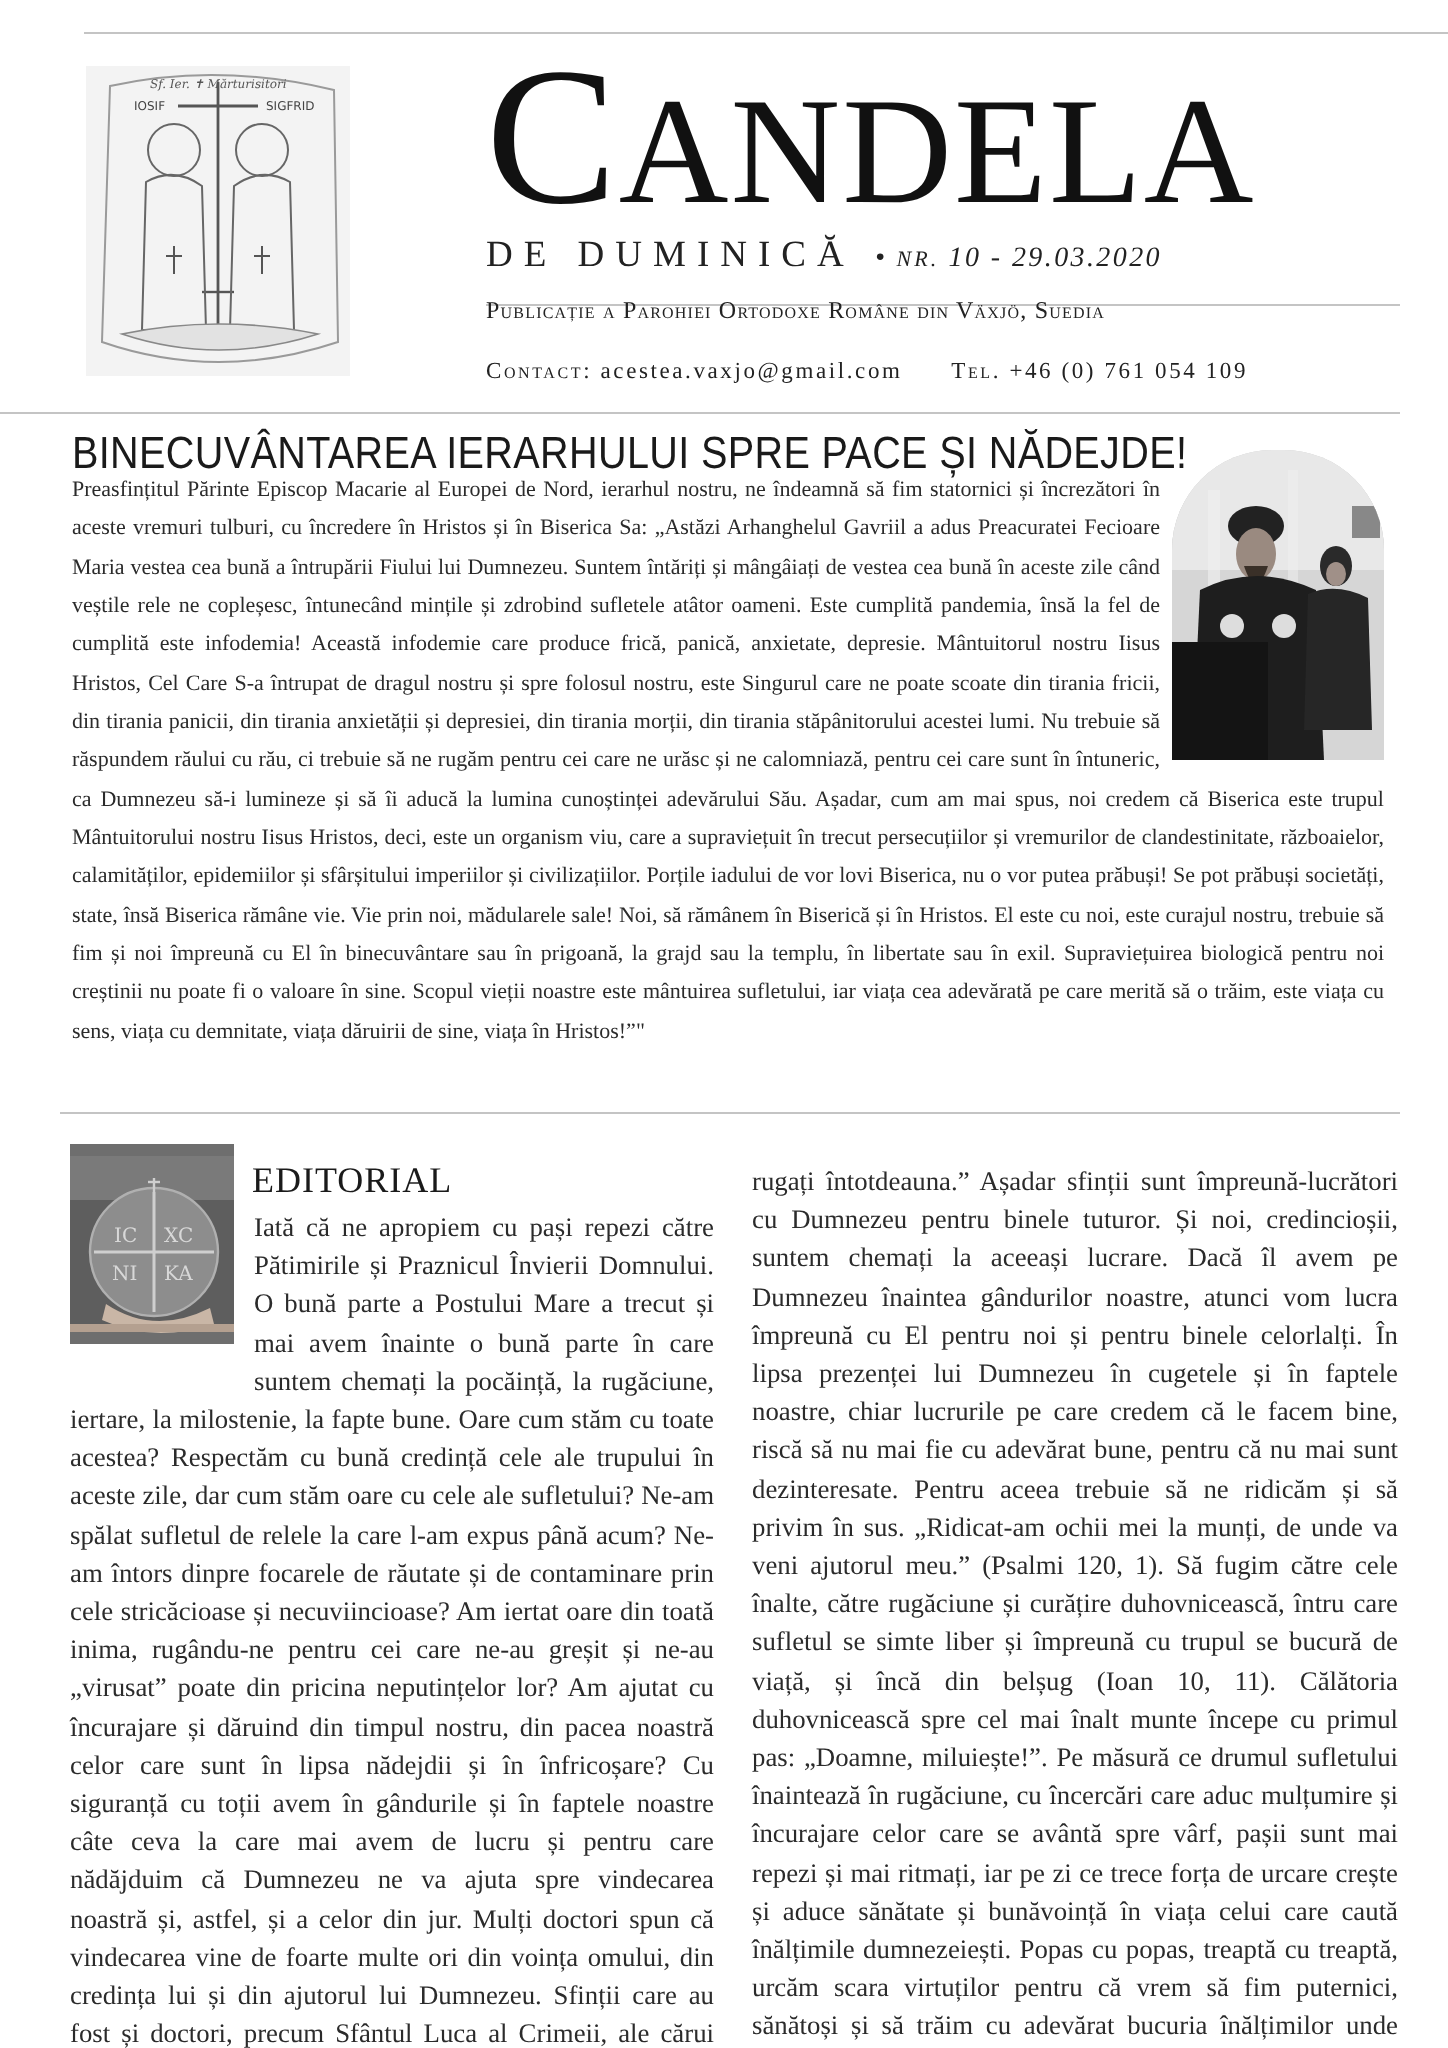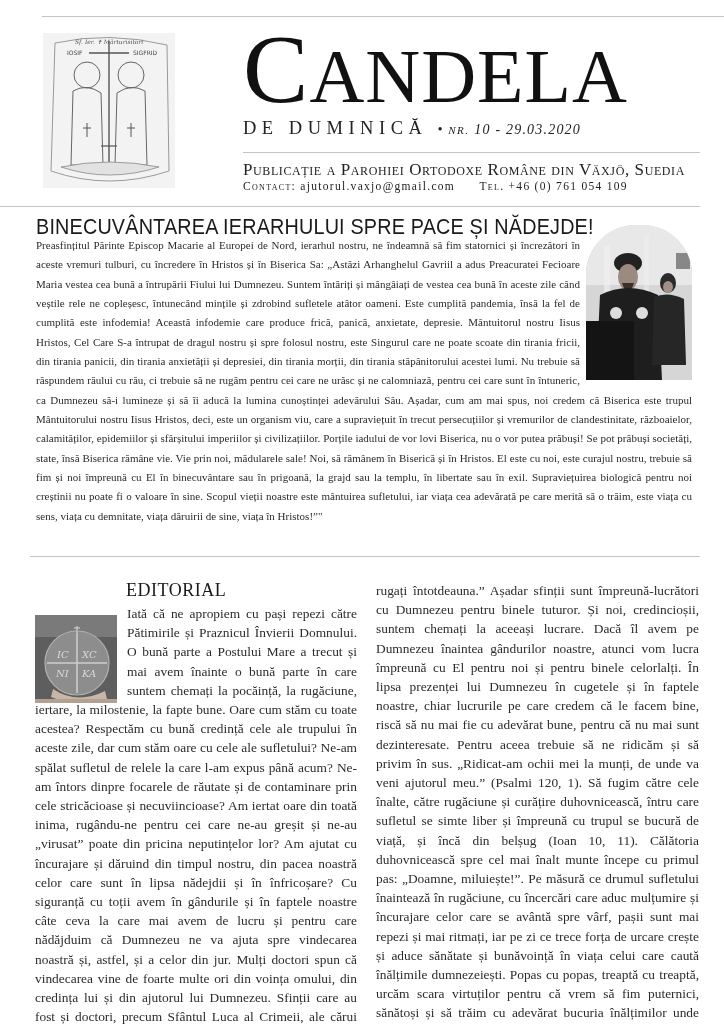--- a/index.html
+++ b/index.html
@@ -11,37 +11,37 @@
   
   .logo { left: 43px; top: 33px; width: 132px; height: 155px; background: #f4f4f4; }
   .logo svg { width: 100%; height: 100%; display: block; }
   .title { left: 243px; top: 20px; font-size: 98px; line-height: 1; letter-spacing: 1px;
            color: #111; font-family: "Liberation Serif", serif; white-space: nowrap; }
   .title .big { font-size: 98px; }
   .title .sm { font-size: 76px; text-align: right; }
   .subline { left: 243px; top: 118px; font-size: 18.5px; letter-spacing: 5.5px; color: #222; white-space: nowrap; }
   .subline .issue { font-size: 14px; letter-spacing: 1.2px; font-style: italic; }
   .subline .issue .nrsm { font-size: 11px; letter-spacing: 1.5px; }
-  .pub { left: 243px; top: 160px; font-size: 17px; letter-spacing: 0.6px; color: #222;
+  .pub { left: 243px; top: 148px; font-size: 12px; letter-spacing: 0.6px; color: #222;
          font-variant: small-caps; white-space: nowrap; }
   .contact { left: 243px; top: 180px; font-size: 11.5px; letter-spacing: 1.3px; color: #222; white-space: nowrap; }
   .contact .sc { font-variant: small-caps; }
   .contact .gap { display: inline-block; width: 16px; }
 
   
   .h1 { left: 36px; top: 214px; font-size: 22.5px; color: #1a1a1a; letter-spacing: 0.2px; white-space: nowrap;
         font-family: "Liberation Sans", "DejaVu Sans", sans-serif; font-weight: normal; transform: scaleX(0.88); transform-origin: left top; }
   .photo1 { left: 586px; top: 225px; width: 106px; height: 155px; border-radius: 50px 50px 0 0; overflow: hidden;
             background: linear-gradient(180deg, #e6e6e6 0%, #bdbdbd 30%, #5a5a5a 55%, #2c2c2c 100%); }
   .photo1 svg { width: 100%; height: 100%; display: block; }
   .para1 { left: 36px; top: 236px; width: 656px; font-size: 11px; line-height: 19.35px; text-align: justify; color: #2b2b2b; }
   .para1 .float-spacer { float: right; width: 112px; height: 142px; }
 
   
-  .photo2 { left: 35px; top: 615px; width: 82px; height: 88px; overflow: hidden; background: #6e6e6e; font-style: italic; }
+  .photo2 { left: 35px; top: 572px; width: 82px; height: 100px; overflow: hidden; background: #6e6e6e; }
   .photo2 svg { width: 100%; height: 100%; display: block; }
   .h2 { left: 126px; top: 580px; font-size: 18px; letter-spacing: 0.5px; color: #1a1a1a; white-space: nowrap; }
   .col1 { left: 35px; top: 604px; width: 322px; font-size: 13.4px; line-height: 19.2px; text-align: justify; color: #2b2b2b; }
   .col1 .float-spacer { float: left; width: 92px; height: 94px; }
   .col2 { left: 376px; top: 581px; width: 323px; font-size: 13.4px; line-height: 19.2px; text-align: justify; color: #2b2b2b; }
 </style>
 </head>
 <body>
 
 <div class="rule" style="left:42px; top:16px; width:682px;"></div>
@@ -79,21 +79,21 @@
     <span>-</span>
     <span>29.03.2020</span>
   </span>
 </div>
 
 <div class="rule" style="left:243px; top:152px; width:457px;"></div>
 
 <div class="abs pub">Publicație a Parohiei Ortodoxe Române din Växjö, Suedia</div>
 <div class="abs contact">
   <span class="sc">Contact:</span>
-  <span>ajutorul.vaxjo@gmail.com</span>
+  <span>acestea.vaxjo@gmail.com</span>
   <span class="gap"></span>
   <span class="sc">Tel.</span>
   <span>+46 (0) 761 054 109</span>
 </div>
 
 <div class="rule" style="left:0px; top:206px; width:700px;"></div>
 
 <h1 class="abs h1" style="margin:0;">BINECUVÂNTAREA IERARHULUI SPRE PACE ȘI NĂDEJDE!</h1>
 
 <div class="abs photo1">

